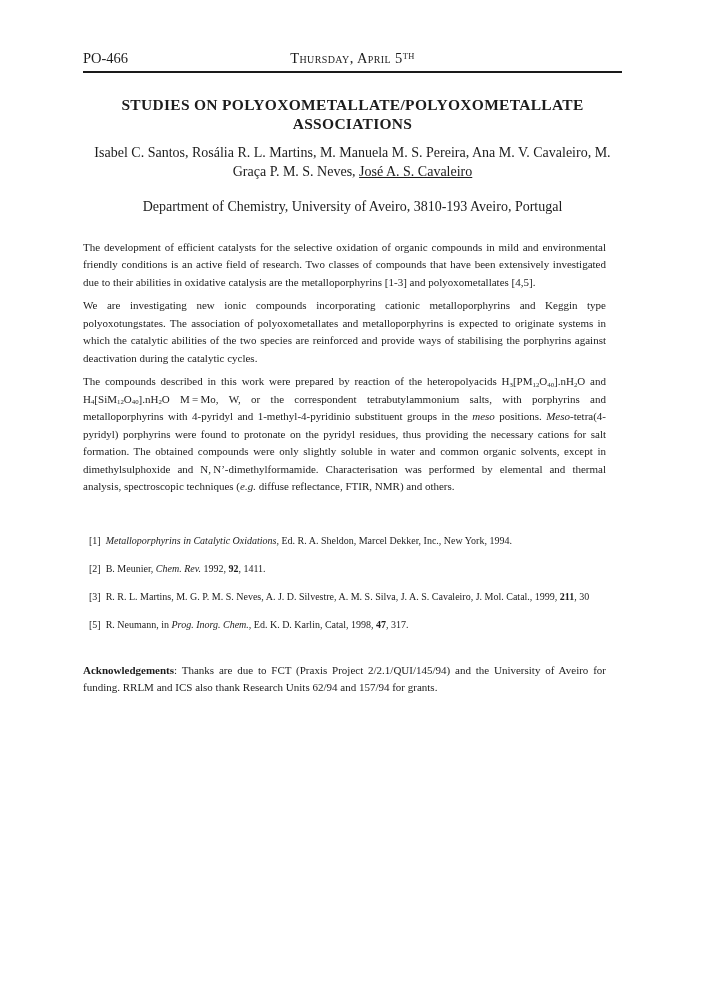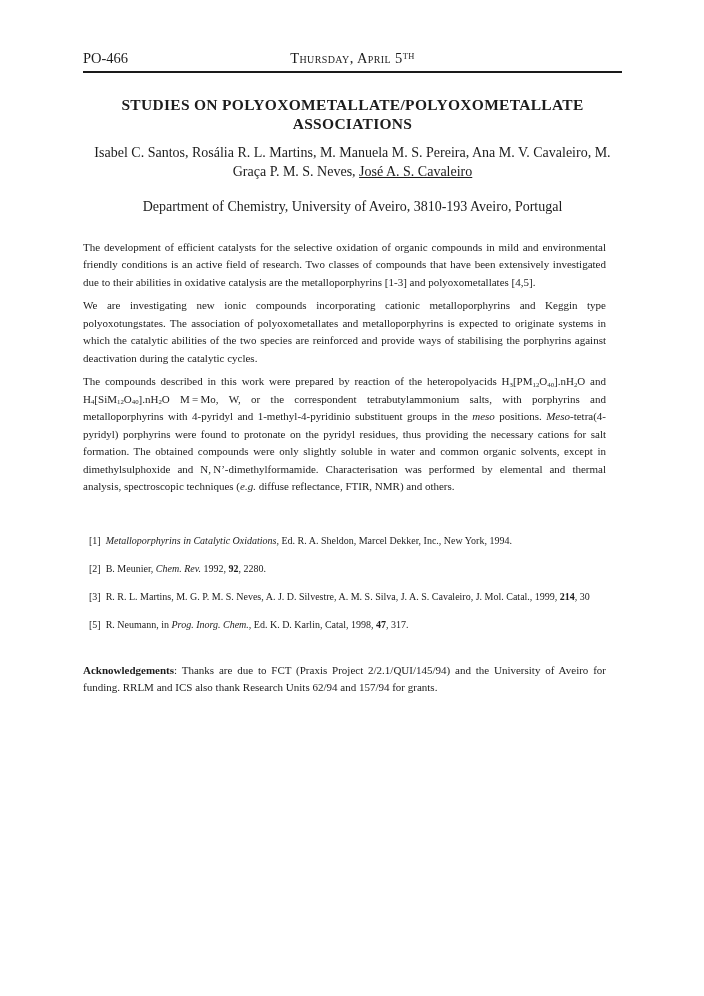--- a/index.html
+++ b/index.html
@@ -120,20 +120,20 @@
   <p class="affiliation">Department of Chemistry, University of Aveiro, 3810-193 Aveiro, Portugal</p>
 
   <p class="body-para para-first">The development of efficient catalysts for the selective oxidation of organic compounds in mild and environmental friendly conditions is an active field of research. Two classes of compounds that have been extensively investigated due to their abilities in oxidative catalysis are the metalloporphyrins [1-3] and polyoxometallates [4,5].</p>
 
   <p class="body-para">We are investigating new ionic compounds incorporating cationic metalloporphyrins and Keggin type polyoxotungstates. The association of polyoxometallates and metalloporphyrins is expected to originate systems in which the catalytic abilities of the two species are reinforced and provide ways of stabilising the porphyrins against deactivation during the catalytic cycles.</p>
 
   <p class="body-para"><span>The compounds described in this work were prepared by reaction of the heteropolyacids H</span><sub>3</sub><span>[PM</span><sub>12</sub><span>O</span><sub>40</sub><span>].nH</span><sub>2</sub><span>O and H</span><sub>4</sub><span>[SiM</span><sub>12</sub><span>O</span><sub>40</sub><span>].nH</span><sub>2</sub><span>O M = Mo, W, or the correspondent tetrabutylammonium salts, with porphyrins and metalloporphyrins with 4-pyridyl and 1-methyl-4-pyridinio substituent groups in the </span><span class="i">meso</span><span> positions. </span><span class="i">Meso</span><span>-tetra(4-pyridyl) porphyrins were found to protonate on the pyridyl residues, thus providing the necessary cations for salt formation. The obtained compounds were only slightly soluble in water and common organic solvents, except in dimethylsulphoxide and N, N’-dimethylformamide. Characterisation was performed by elemental and thermal analysis, spectroscopic techniques (</span><span class="i">e.g.</span><span> diffuse reflectance, FTIR, NMR) and others.</span></p>
 
   <div class="references">
     <p class="ref-item"><span>[1]&nbsp; </span><span class="i">Metalloporphyrins in Catalytic Oxidations</span><span>, Ed. R. A. Sheldon, Marcel Dekker, Inc., New York, 1994.</span></p>
-    <p class="ref-item"><span>[2]&nbsp; B. Meunier, </span><span class="i">Chem. Rev.</span><span> 1992, </span><span class="b">92</span><span>, 2280.</span></p>
-    <p class="ref-item"><span>[3]&nbsp; R. R. L. Martins, M. G. P. M. S. Neves, A. J. D. Silvestre, A. M. S. Silva, J. A. S. Cavaleiro, J. Mol. Catal., 1999, </span><span class="b">214</span><span>, 30</span></p>
+    <p class="ref-item"><span>[2]&nbsp; B. Meunier, </span><span class="i">Chem. Rev.</span><span> 1992, </span><span class="b">92</span><span>, 1411.</span></p>
+    <p class="ref-item"><span>[3]&nbsp; R. R. L. Martins, M. G. P. M. S. Neves, A. J. D. Silvestre, A. M. S. Silva, J. A. S. Cavaleiro, J. Mol. Catal., 1999, </span><span class="b">211</span><span>, 30</span></p>
     <p class="ref-item"><span>[5]&nbsp; R. Neumann, in </span><span class="i">Prog. Inorg. Chem.</span><span>, Ed. K. D. Karlin, Catal, 1998, </span><span class="b">47</span><span>, 317.</span></p>
   </div>
 
   <p class="body-para ack"><span class="b">Acknowledgements</span><span>: Thanks are due to FCT (Praxis Project 2/2.1/QUI/145/94) and the University of Aveiro for funding. RRLM and ICS also thank Research Units 62/94 and 157/94 for grants.</span></p>
 
 </div>
 
 </body></html>

